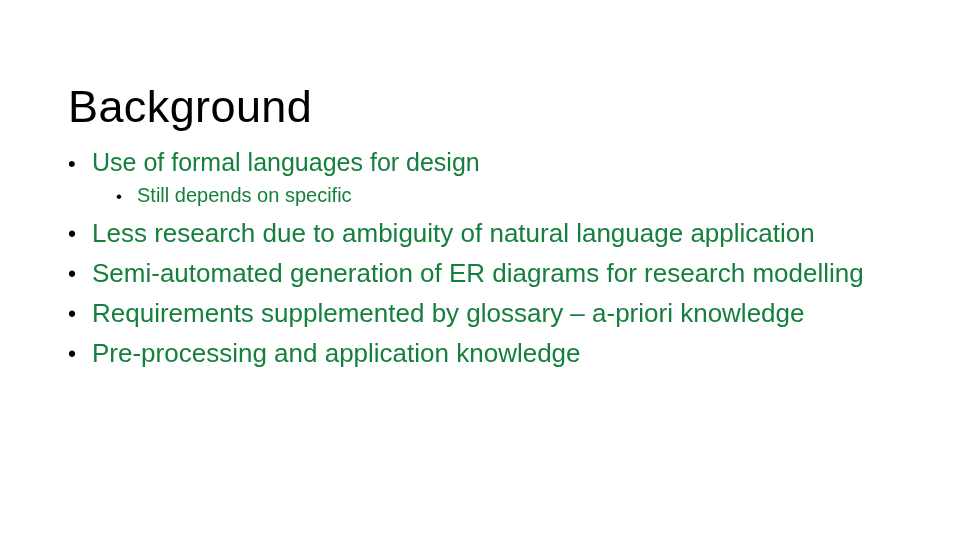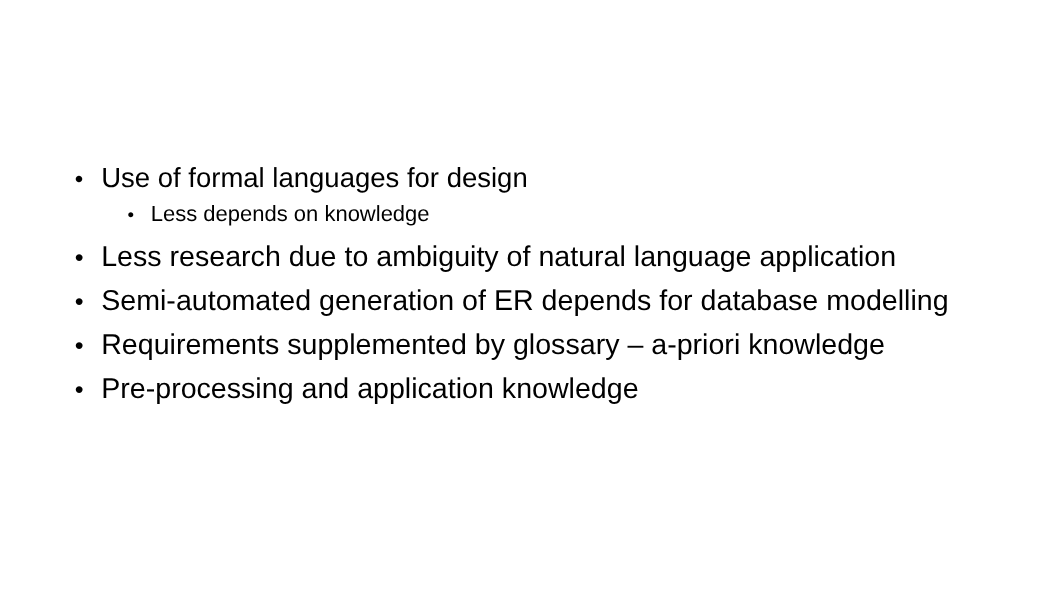--- a/index.html
+++ b/index.html
@@ -57,21 +57,21 @@
   .bullet-mark {
     flex: 0 0 auto;
     display: inline-block;
     text-align: left;
     color: #000000;
   }
 
   .bullet-text {
     flex: 0 0 auto;
     display: inline-block;
-    color: #000000;
+    color: #15803d;
   }
 
   
   .lvl1-small {
     left: 68px;
     font-size: 25px;
     line-height: 1.15;
     font-weight: 400;
   }
   .lvl1-small .bullet-mark { width: 24px; font-size: 22px; }
@@ -99,41 +99,42 @@
   .row-2 { top: 219px; }
   .row-3 { top: 259px; }
   .row-4 { top: 299px; }
   .row-5 { top: 339px; }
 </style>
 </head>
 <body>
 
 <div class="slide">
 
+  <h1 class="slide-title">Background</h1>
 
   <div class="slide-body">
 
     <div class="bullet-row lvl1-small row-0">
       <span class="bullet-mark">•</span>
       <span class="bullet-text">Use of formal languages for design</span>
     </div>
 
     <div class="bullet-row lvl2 row-1">
       <span class="bullet-mark">•</span>
-      <span class="bullet-text">Less depends on knowledge</span>
+      <span class="bullet-text">Still depends on specific</span>
     </div>
 
     <div class="bullet-row lvl1-big row-2">
       <span class="bullet-mark">•</span>
       <span class="bullet-text">Less research due to ambiguity of natural language application</span>
     </div>
 
     <div class="bullet-row lvl1-big row-3">
       <span class="bullet-mark">•</span>
-      <span class="bullet-text">Semi-automated generation of ER depends for database modelling</span>
+      <span class="bullet-text">Semi-automated generation of ER diagrams for research modelling</span>
     </div>
 
     <div class="bullet-row lvl1-big row-4">
       <span class="bullet-mark">•</span>
       <span class="bullet-text">Requirements supplemented by glossary – a-priori knowledge</span>
     </div>
 
     <div class="bullet-row lvl1-big row-5">
       <span class="bullet-mark">•</span>
       <span class="bullet-text">Pre-processing and application knowledge</span>

